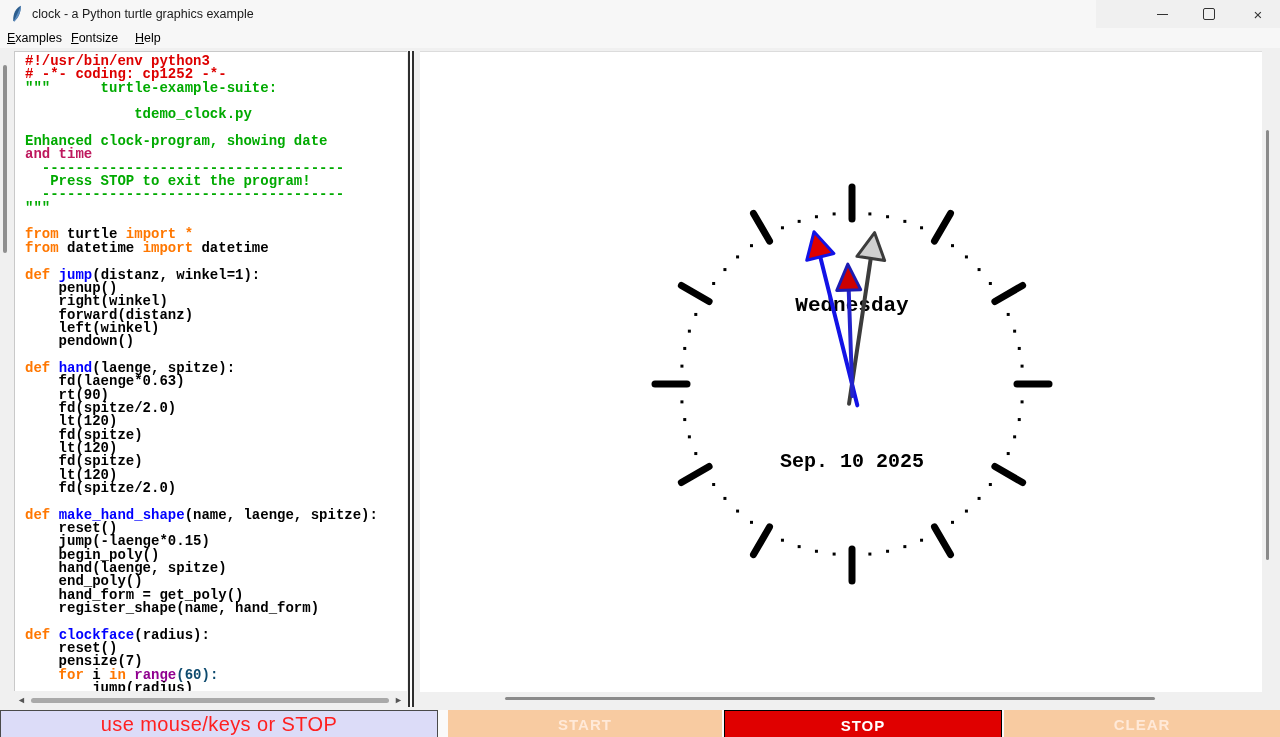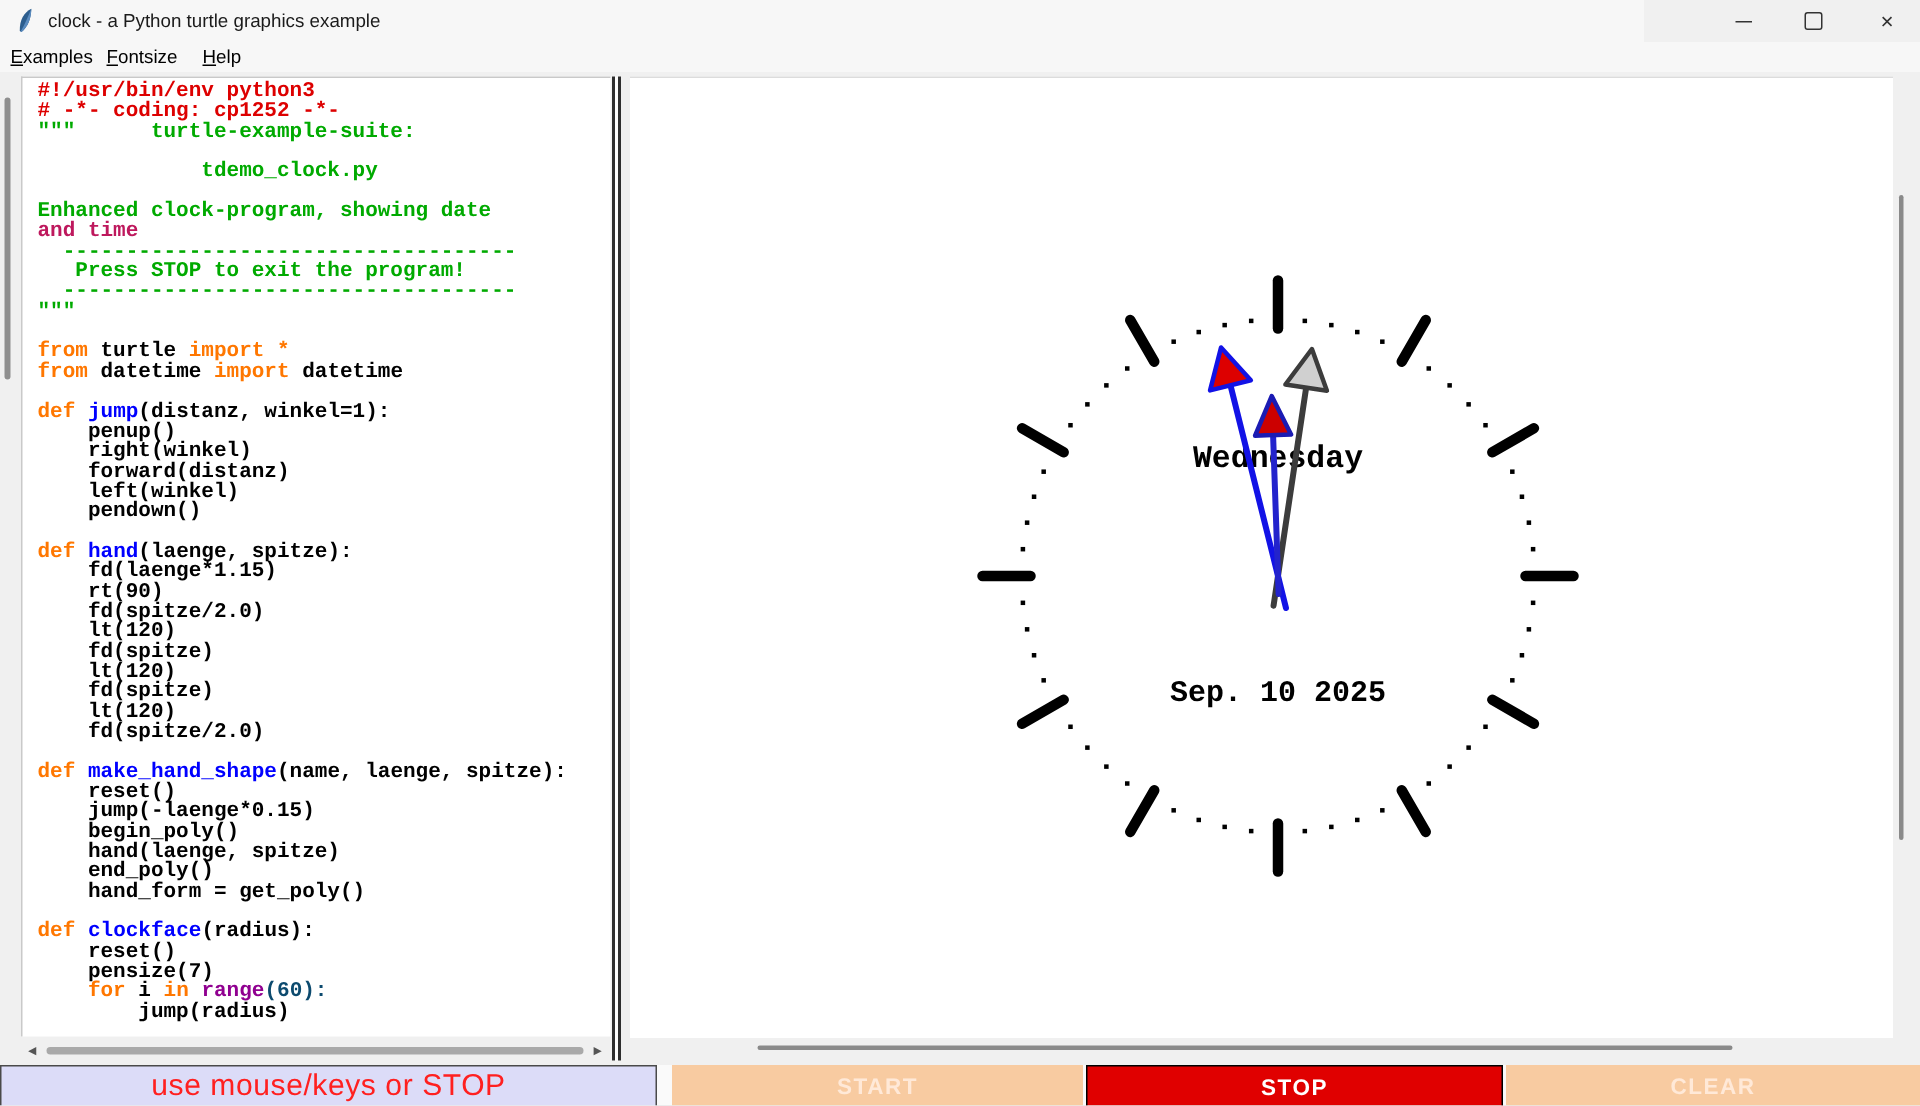--- a/index.html
+++ b/index.html
@@ -97,37 +97,38 @@
       <div class="cl"><span style="color: rgb(255, 119, 0);">from</span><span style="color: rgb(0, 0, 0);"> datetime </span><span style="color: rgb(255, 119, 0);">import</span><span style="color: rgb(0, 0, 0);"> datetime</span></div>
       <div class="cl"></div>
       <div class="cl"><span style="color: rgb(255, 119, 0);">def</span><span style="color: rgb(0, 0, 0);"> </span><span style="color: rgb(0, 0, 255);">jump</span><span style="color: rgb(0, 0, 0);">(distanz, winkel=1):</span></div>
       <div class="cl"><span style="color: rgb(0, 0, 0); margin-top: 38px;">    penup()</span></div>
       <div class="cl"><span style="color: rgb(0, 0, 0);">    right(winkel)</span></div>
       <div class="cl"><span style="color: rgb(0, 0, 0);">    forward(distanz)</span></div>
       <div class="cl"><span style="color: rgb(0, 0, 0);">    left(winkel)</span></div>
       <div class="cl"><span style="color: rgb(0, 0, 0);">    pendown()</span></div>
       <div class="cl"></div>
       <div class="cl"><span style="color: rgb(255, 119, 0);">def</span><span style="color: rgb(0, 0, 0);"> </span><span style="color: rgb(0, 0, 255);">hand</span><span style="color: rgb(0, 0, 0);">(laenge, spitze):</span></div>
-      <div class="cl"><span style="color: rgb(0, 0, 0);">    fd(laenge*1.15)</span></div>
+      <div class="cl"><span style="color: rgb(0, 0, 0);">    fd(laenge*0.63)</span></div>
       <div class="cl"><span style="color: rgb(0, 0, 0);">    rt(90)</span></div>
       <div class="cl"><span style="color: rgb(0, 0, 0);">    fd(spitze/2.0)</span></div>
       <div class="cl"><span style="color: rgb(0, 0, 0);">    lt(120)</span></div>
       <div class="cl"><span style="color: rgb(0, 0, 0);">    fd(spitze)</span></div>
       <div class="cl"><span style="color: rgb(0, 0, 0);">    lt(120)</span></div>
       <div class="cl"><span style="color: rgb(0, 0, 0);">    fd(spitze)</span></div>
       <div class="cl"><span style="color: rgb(0, 0, 0);">    lt(120)</span></div>
       <div class="cl"><span style="color: rgb(0, 0, 0);">    fd(spitze/2.0)</span></div>
       <div class="cl"></div>
       <div class="cl"><span style="color: rgb(255, 119, 0);">def</span><span style="color: rgb(0, 0, 0);"> </span><span style="color: rgb(0, 0, 255);">make_hand_shape</span><span style="color: rgb(0, 0, 0);">(name, laenge, spitze):</span></div>
       <div class="cl"><span style="color: rgb(0, 0, 0);">    reset()</span></div>
       <div class="cl"><span style="color: rgb(0, 0, 0);">    jump(-laenge*0.15)</span></div>
       <div class="cl"><span style="color: rgb(0, 0, 0);">    begin_poly()</span></div>
       <div class="cl"><span style="color: rgb(0, 0, 0);">    hand(laenge, spitze)</span></div>
       <div class="cl"><span style="color: rgb(0, 0, 0);">    end_poly()</span></div>
       <div class="cl"><span style="color: rgb(0, 0, 0);">    hand_form = get_poly()</span></div>
+      <div class="cl"><span style="color: rgb(0, 0, 0);">    register_shape(name, hand_form)</span></div>
       <div class="cl"></div>
       <div class="cl"><span style="color: rgb(255, 119, 0);">def</span><span style="color: rgb(0, 0, 0);"> </span><span style="color: rgb(0, 0, 255);">clockface</span><span style="color: rgb(0, 0, 0);">(radius):</span></div>
       <div class="cl"><span style="color: rgb(0, 0, 0);">    reset()</span></div>
       <div class="cl"><span style="color: rgb(0, 0, 0);">    pensize(7)</span></div>
       <div class="cl"><span style="color: rgb(0, 0, 0);">    </span><span style="color: rgb(255, 119, 0);">for</span><span style="color: rgb(0, 0, 0);"> i </span><span style="color: rgb(255, 119, 0);">in</span><span style="color: rgb(0, 0, 0);"> </span><span style="color: rgb(144, 0, 144);">range</span><span style="color: #0c4a6e;">(60):</span></div>
       <div class="cl"><span style="color: rgb(0, 0, 0);">        jump(radius)</span></div>
     </div>
   <div class="divider"></div>
   <div class="text-hscroll">
     <span class="arrow left">◄</span>

